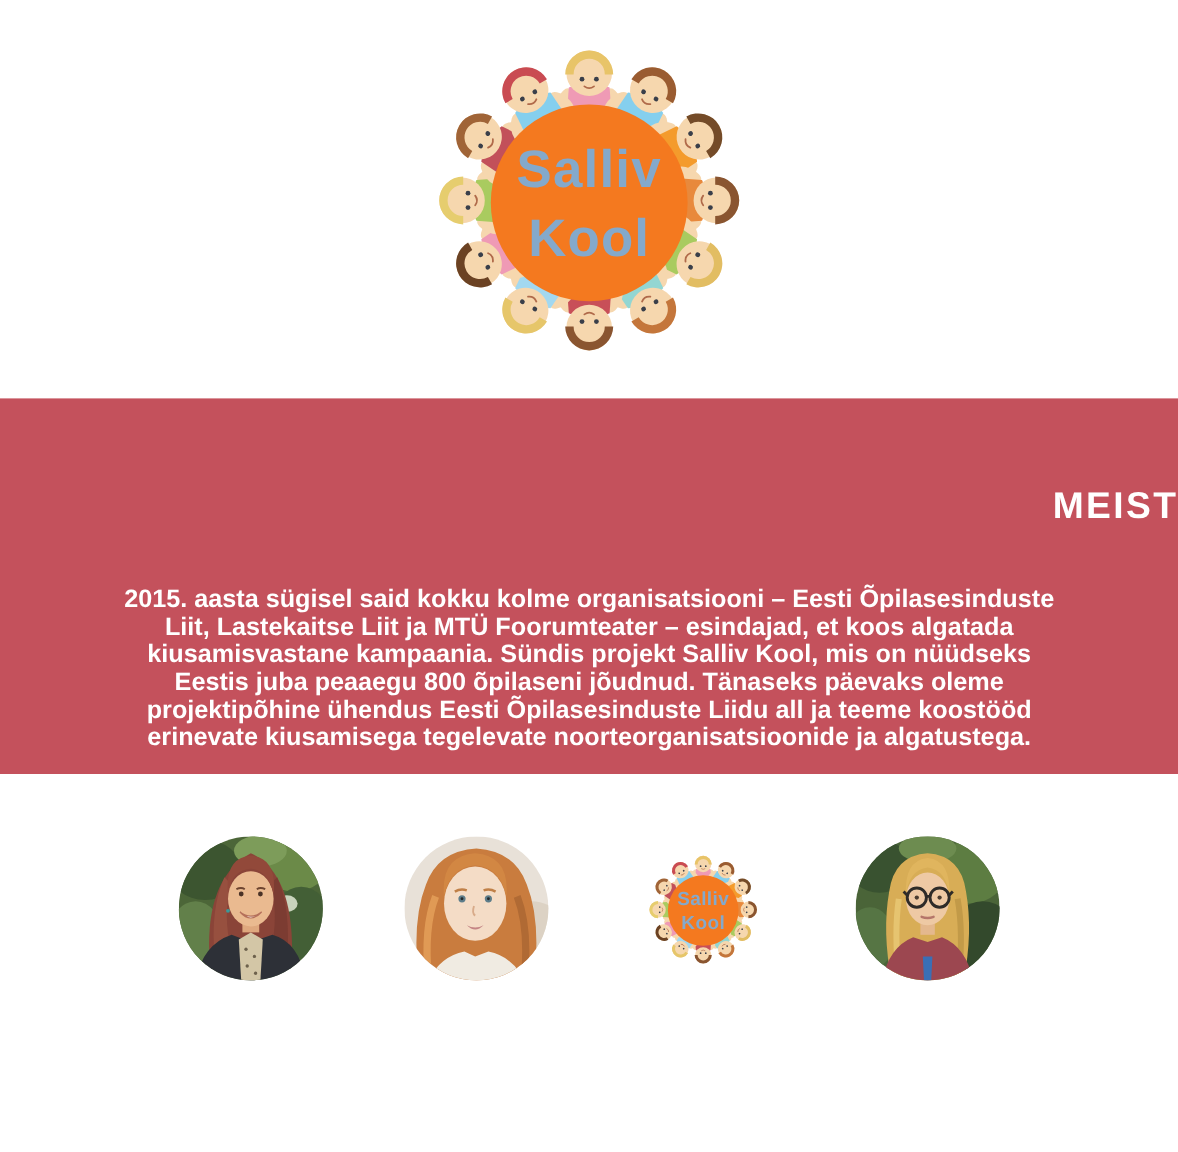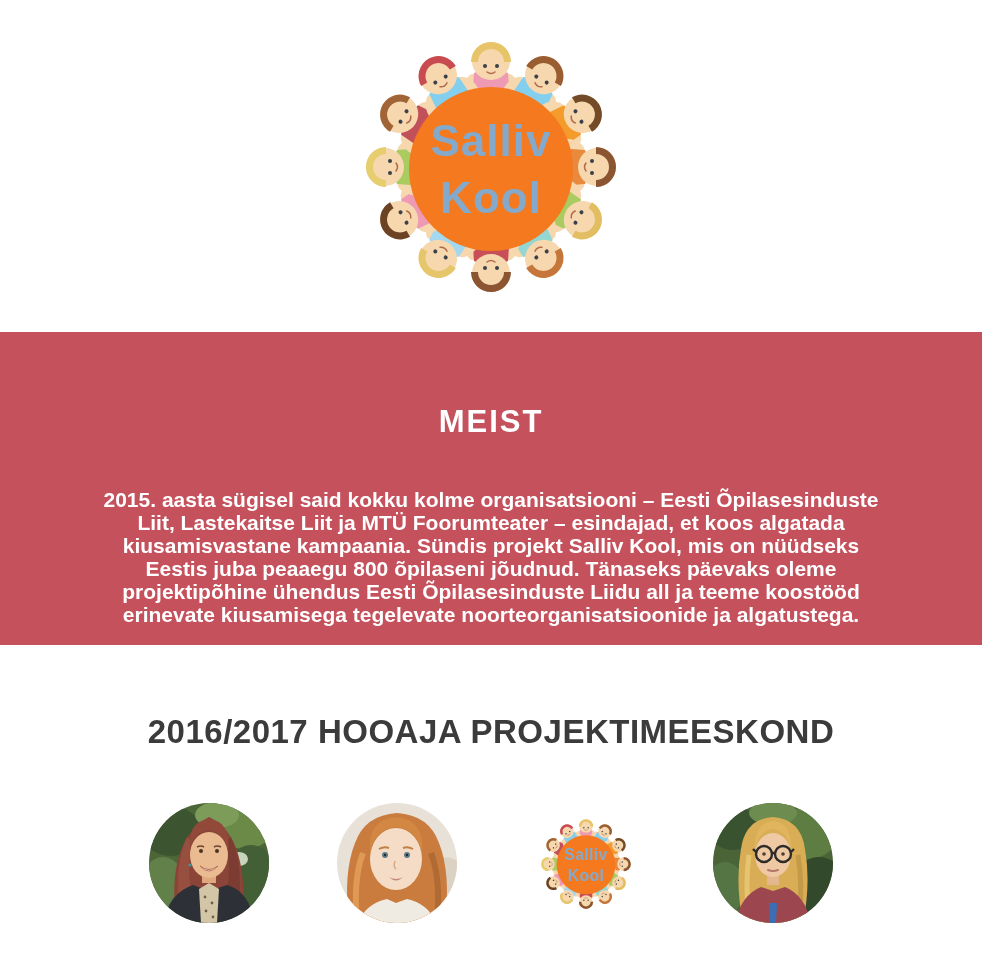--- a/index.html
+++ b/index.html
@@ -35,21 +35,21 @@
   .about{
     height:313px;
     background:var(--band-red);
     color:var(--text-white);
     text-align:center;
     padding-top:74px;
   }
   .about h1{
     margin:0 0 50px 0;
     font-size:31px;line-height:32px;
-    font-weight:bold;letter-spacing:2px;
+    font-weight:bold;letter-spacing:2px;text-align:right;
   }
   .about p{
     width:800px;margin:0 auto;
     font-size:21px;line-height:23px;
     font-weight:bold;
   }
   
   .team{text-align:center;}
   .team h2{
     margin:68px 0 0 0;
@@ -103,21 +103,20 @@
     </svg>
   </div>
 </header>
 
 <section class="about">
   <h1>MEIST</h1>
   <p>2015. aasta sügisel said kokku kolme organisatsiooni – Eesti Õpilasesinduste Liit, Lastekaitse Liit ja MTÜ Foorumteater – esindajad, et koos algatada kiusamisvastane kampaania. Sündis projekt Salliv Kool, mis on nüüdseks Eestis juba peaaegu 800 õpilaseni jõudnud. Tänaseks päevaks oleme projektipõhine ühendus Eesti Õpilasesinduste Liidu all ja teeme koostööd erinevate kiusamisega tegelevate noorteorganisatsioonide ja algatustega.</p>
 </section>
 
 <section class="team">
-  <h2>2016/2017 HOOAJA PROJEKTIMEESKOND</h2>
 
   <div class="team-row">
 
     <div class="member" aria-label="woman-auburn-hair-portrait">
       <svg viewBox="0 0 120 120">
         <clipPath id="clip1">
             <circle cx="60" cy="60" r="60"></circle>
           </clipPath>
         <g clip-path="url(#clip1)">
           <rect width="120" height="120" fill="#4c6638"></rect>

